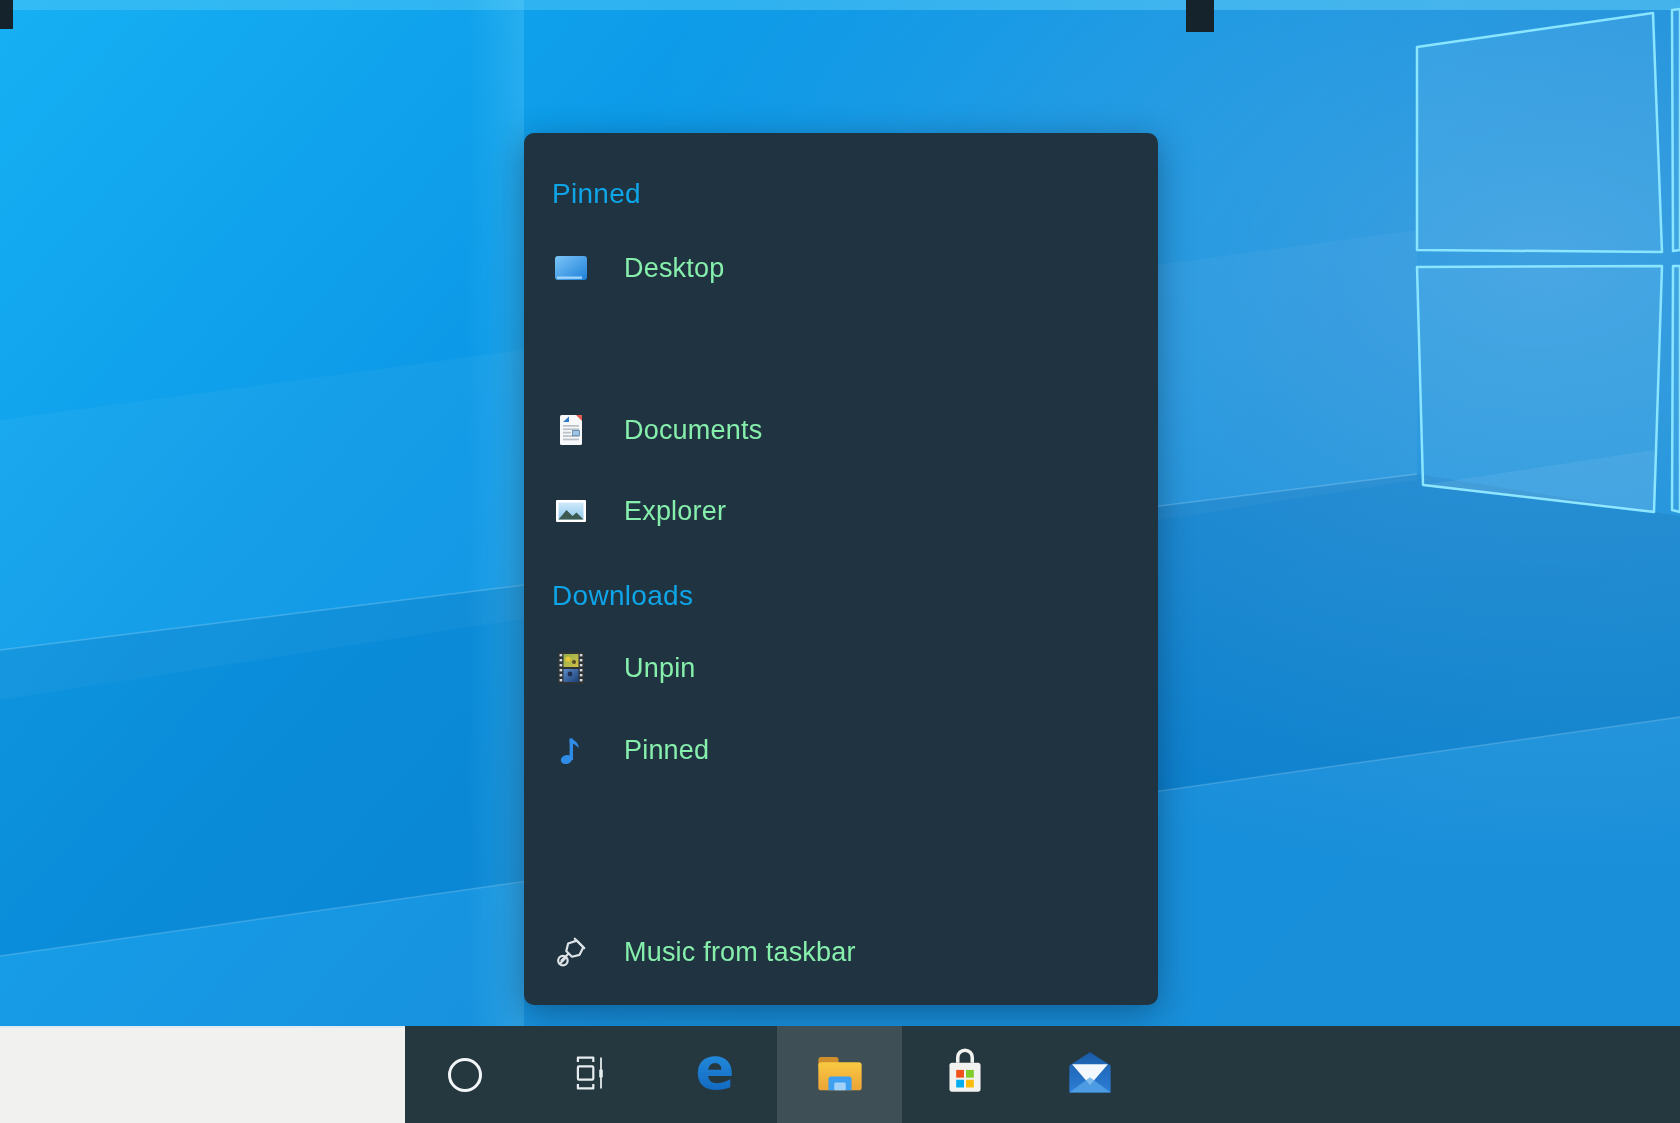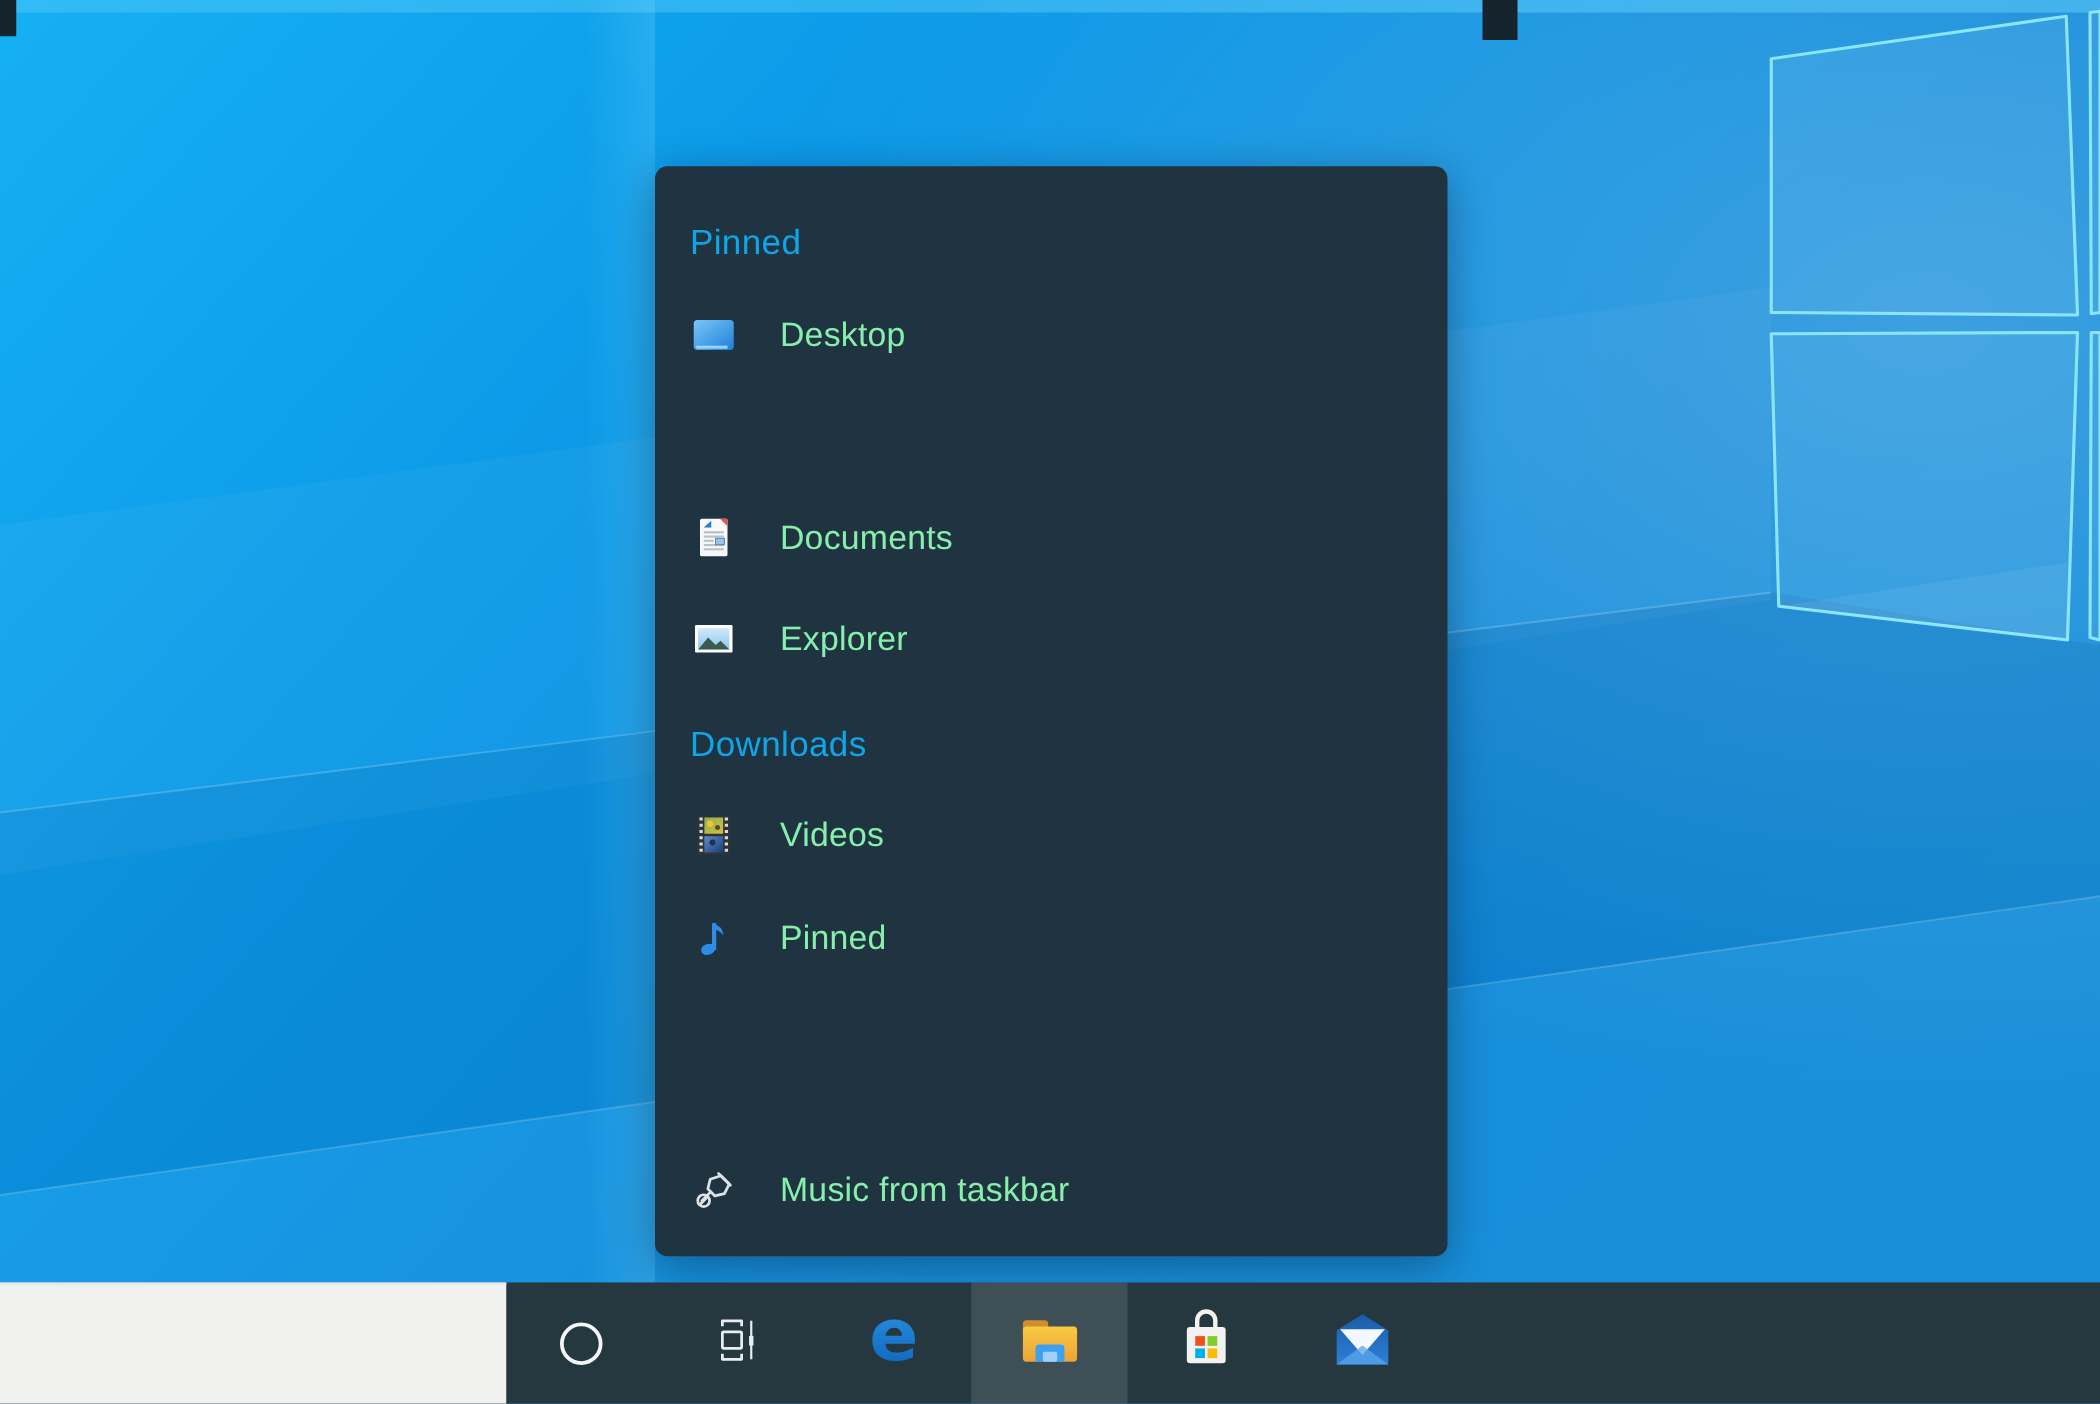--- a/index.html
+++ b/index.html
@@ -184,21 +184,21 @@
             <rect x="26.8" y="24" width="2.6" height="2.4"></rect>
               <rect x="26.8" y="29" width="2.6" height="2.4"></rect>
           </g>
           <rect x="10.5" y="4" width="15" height="13" fill="url(#gV1)"></rect>
           <circle cx="15" cy="9" r="2.6" fill="#e8c83a"></circle>
           <circle cx="21" cy="12" r="2" fill="#5a4a28"></circle>
           <rect x="10.5" y="19" width="15" height="13" fill="url(#gV2)"></rect>
           <circle cx="17" cy="24" r="2.4" fill="#20304e"></circle>
         </svg>
       </span>
-      <span class="lbl">Videos</span>
+      <span class="lbl">Unpin</span>
     </div>
 
     <div class="jl-row" style="top:589px">
       <span class="ic">
         <svg width="36" height="36" viewBox="0 0 36 36">
           <g fill="#2e8ce6">
             <ellipse cx="13.5" cy="27.5" rx="5.8" ry="4.4" transform="rotate(-18 13.5 27.5)"></ellipse>
             <rect x="16.6" y="6.5" width="3.4" height="21.5"></rect>
             <path d="M16.6 6.5 q8.6 2 9.2 9.6 q-3.8 -4.4 -9.2 -5.4 z"></path>
           </g>

